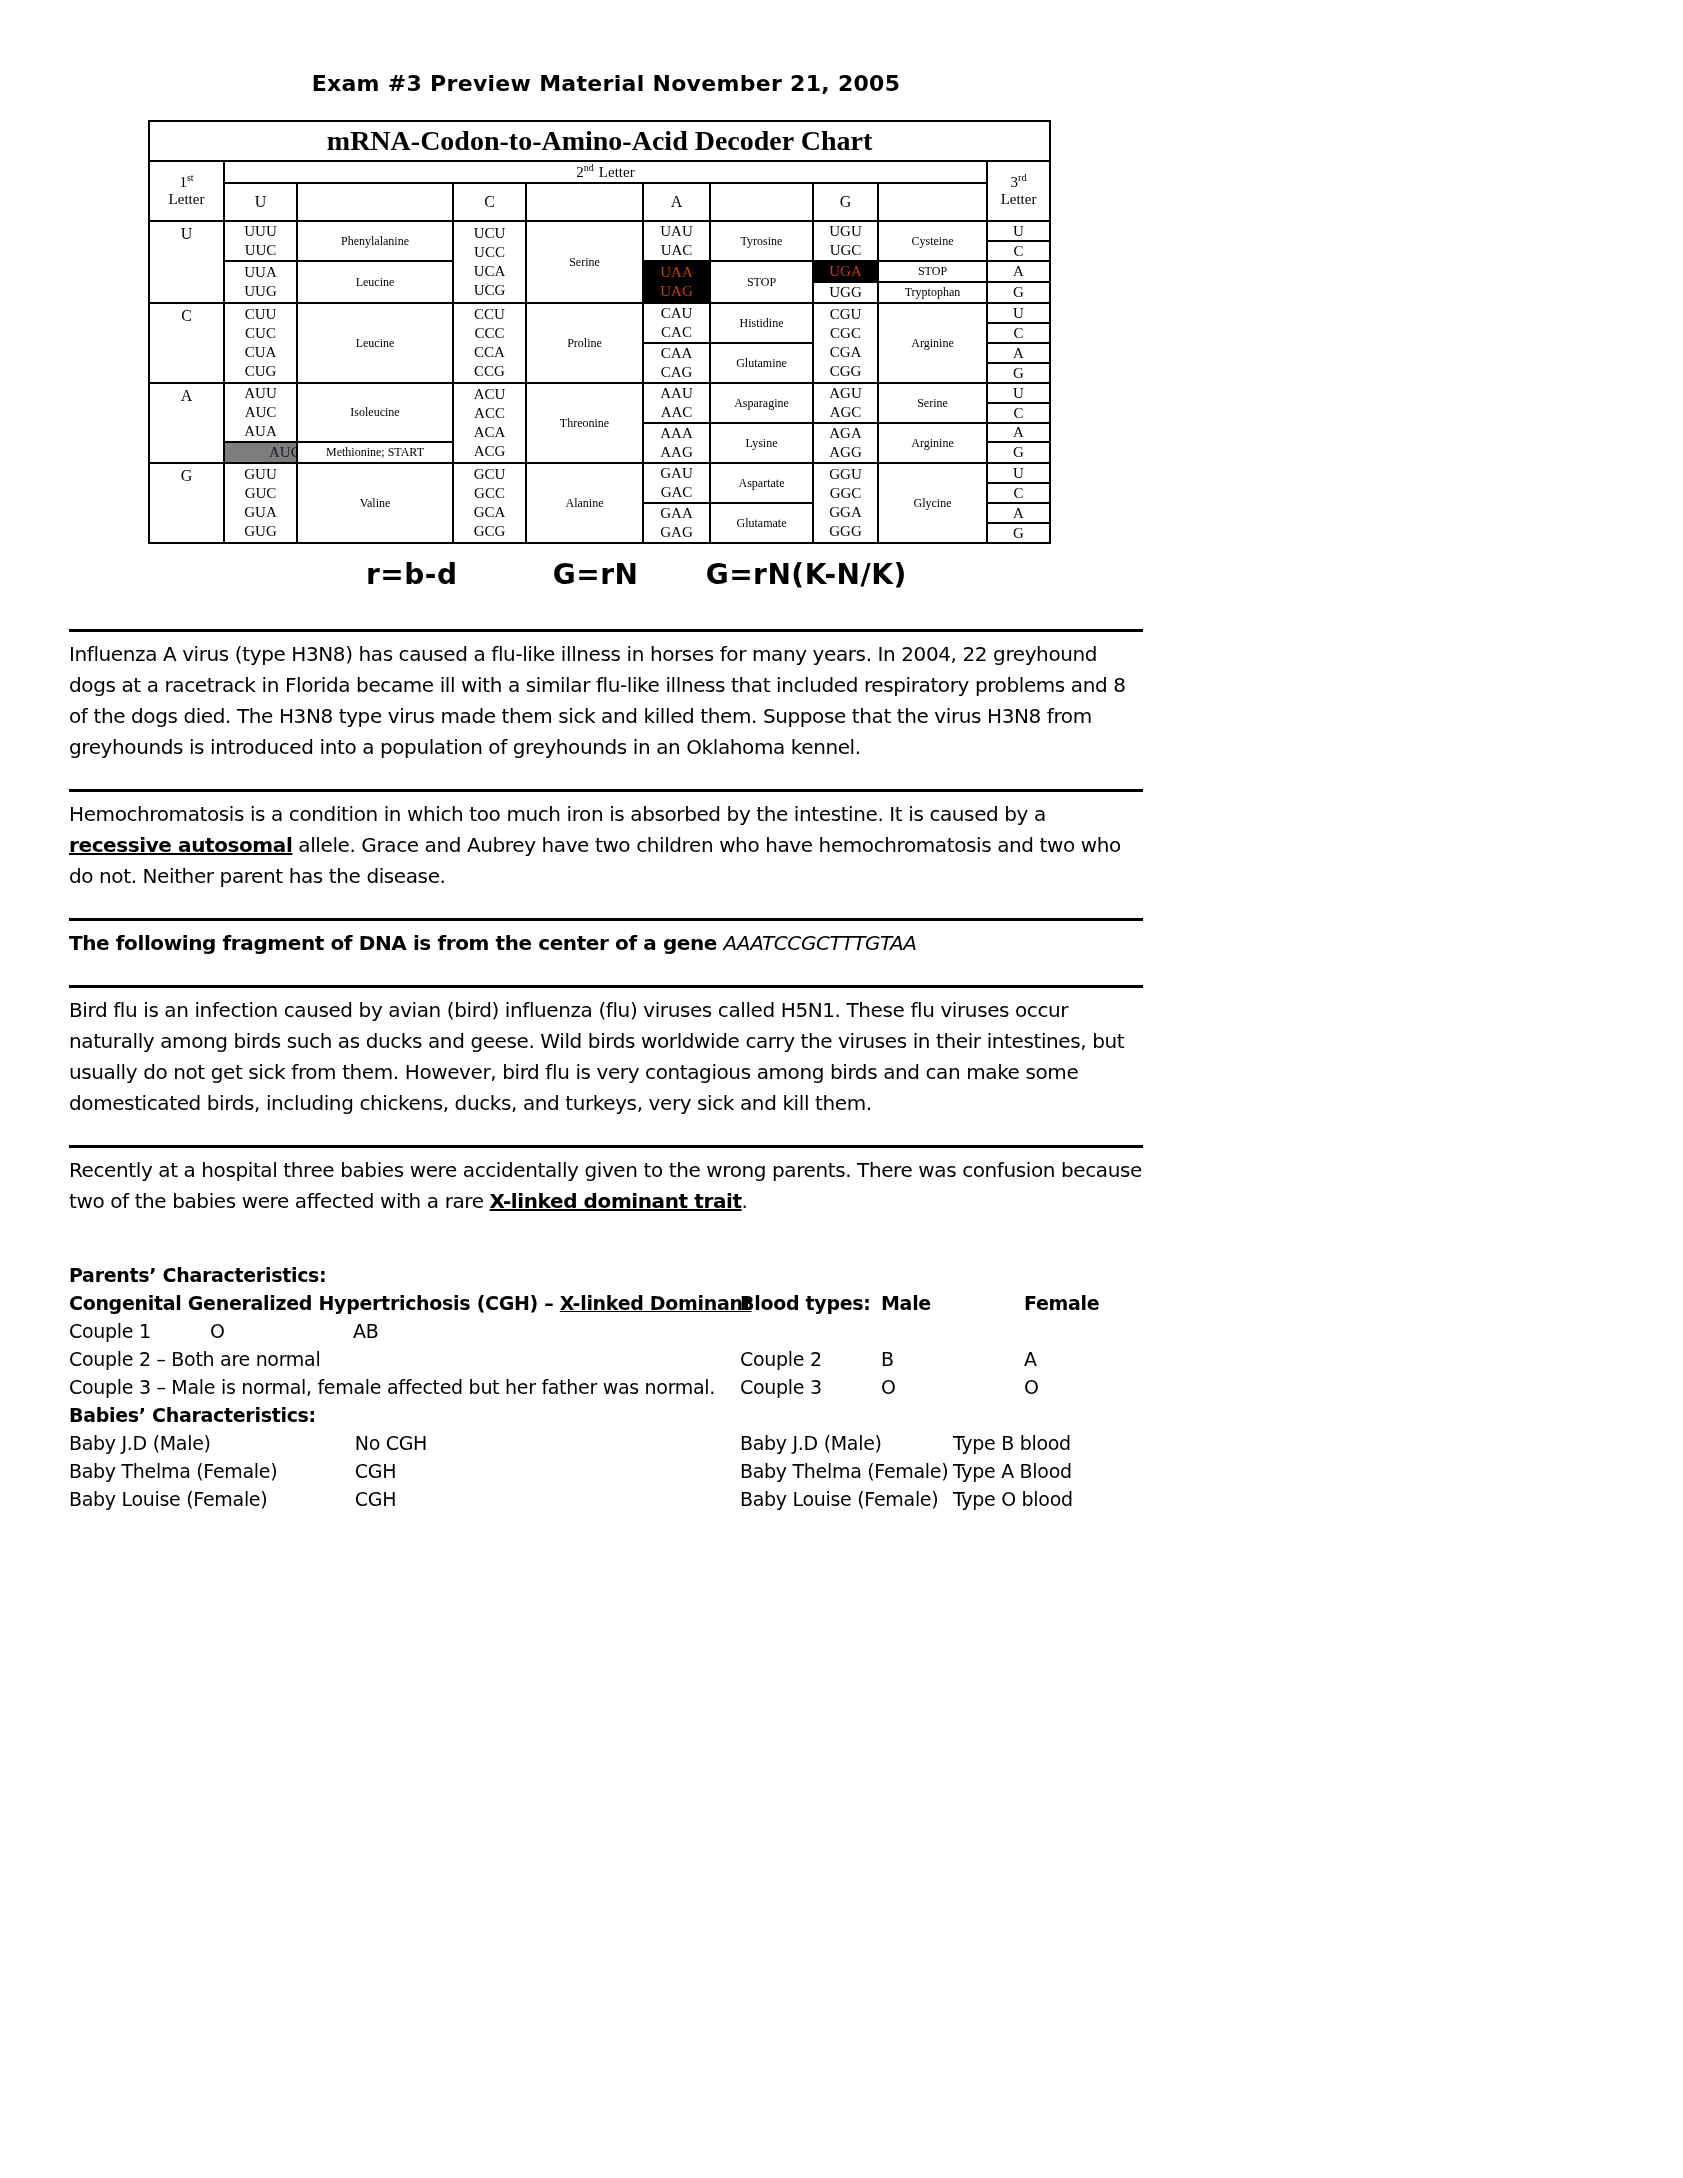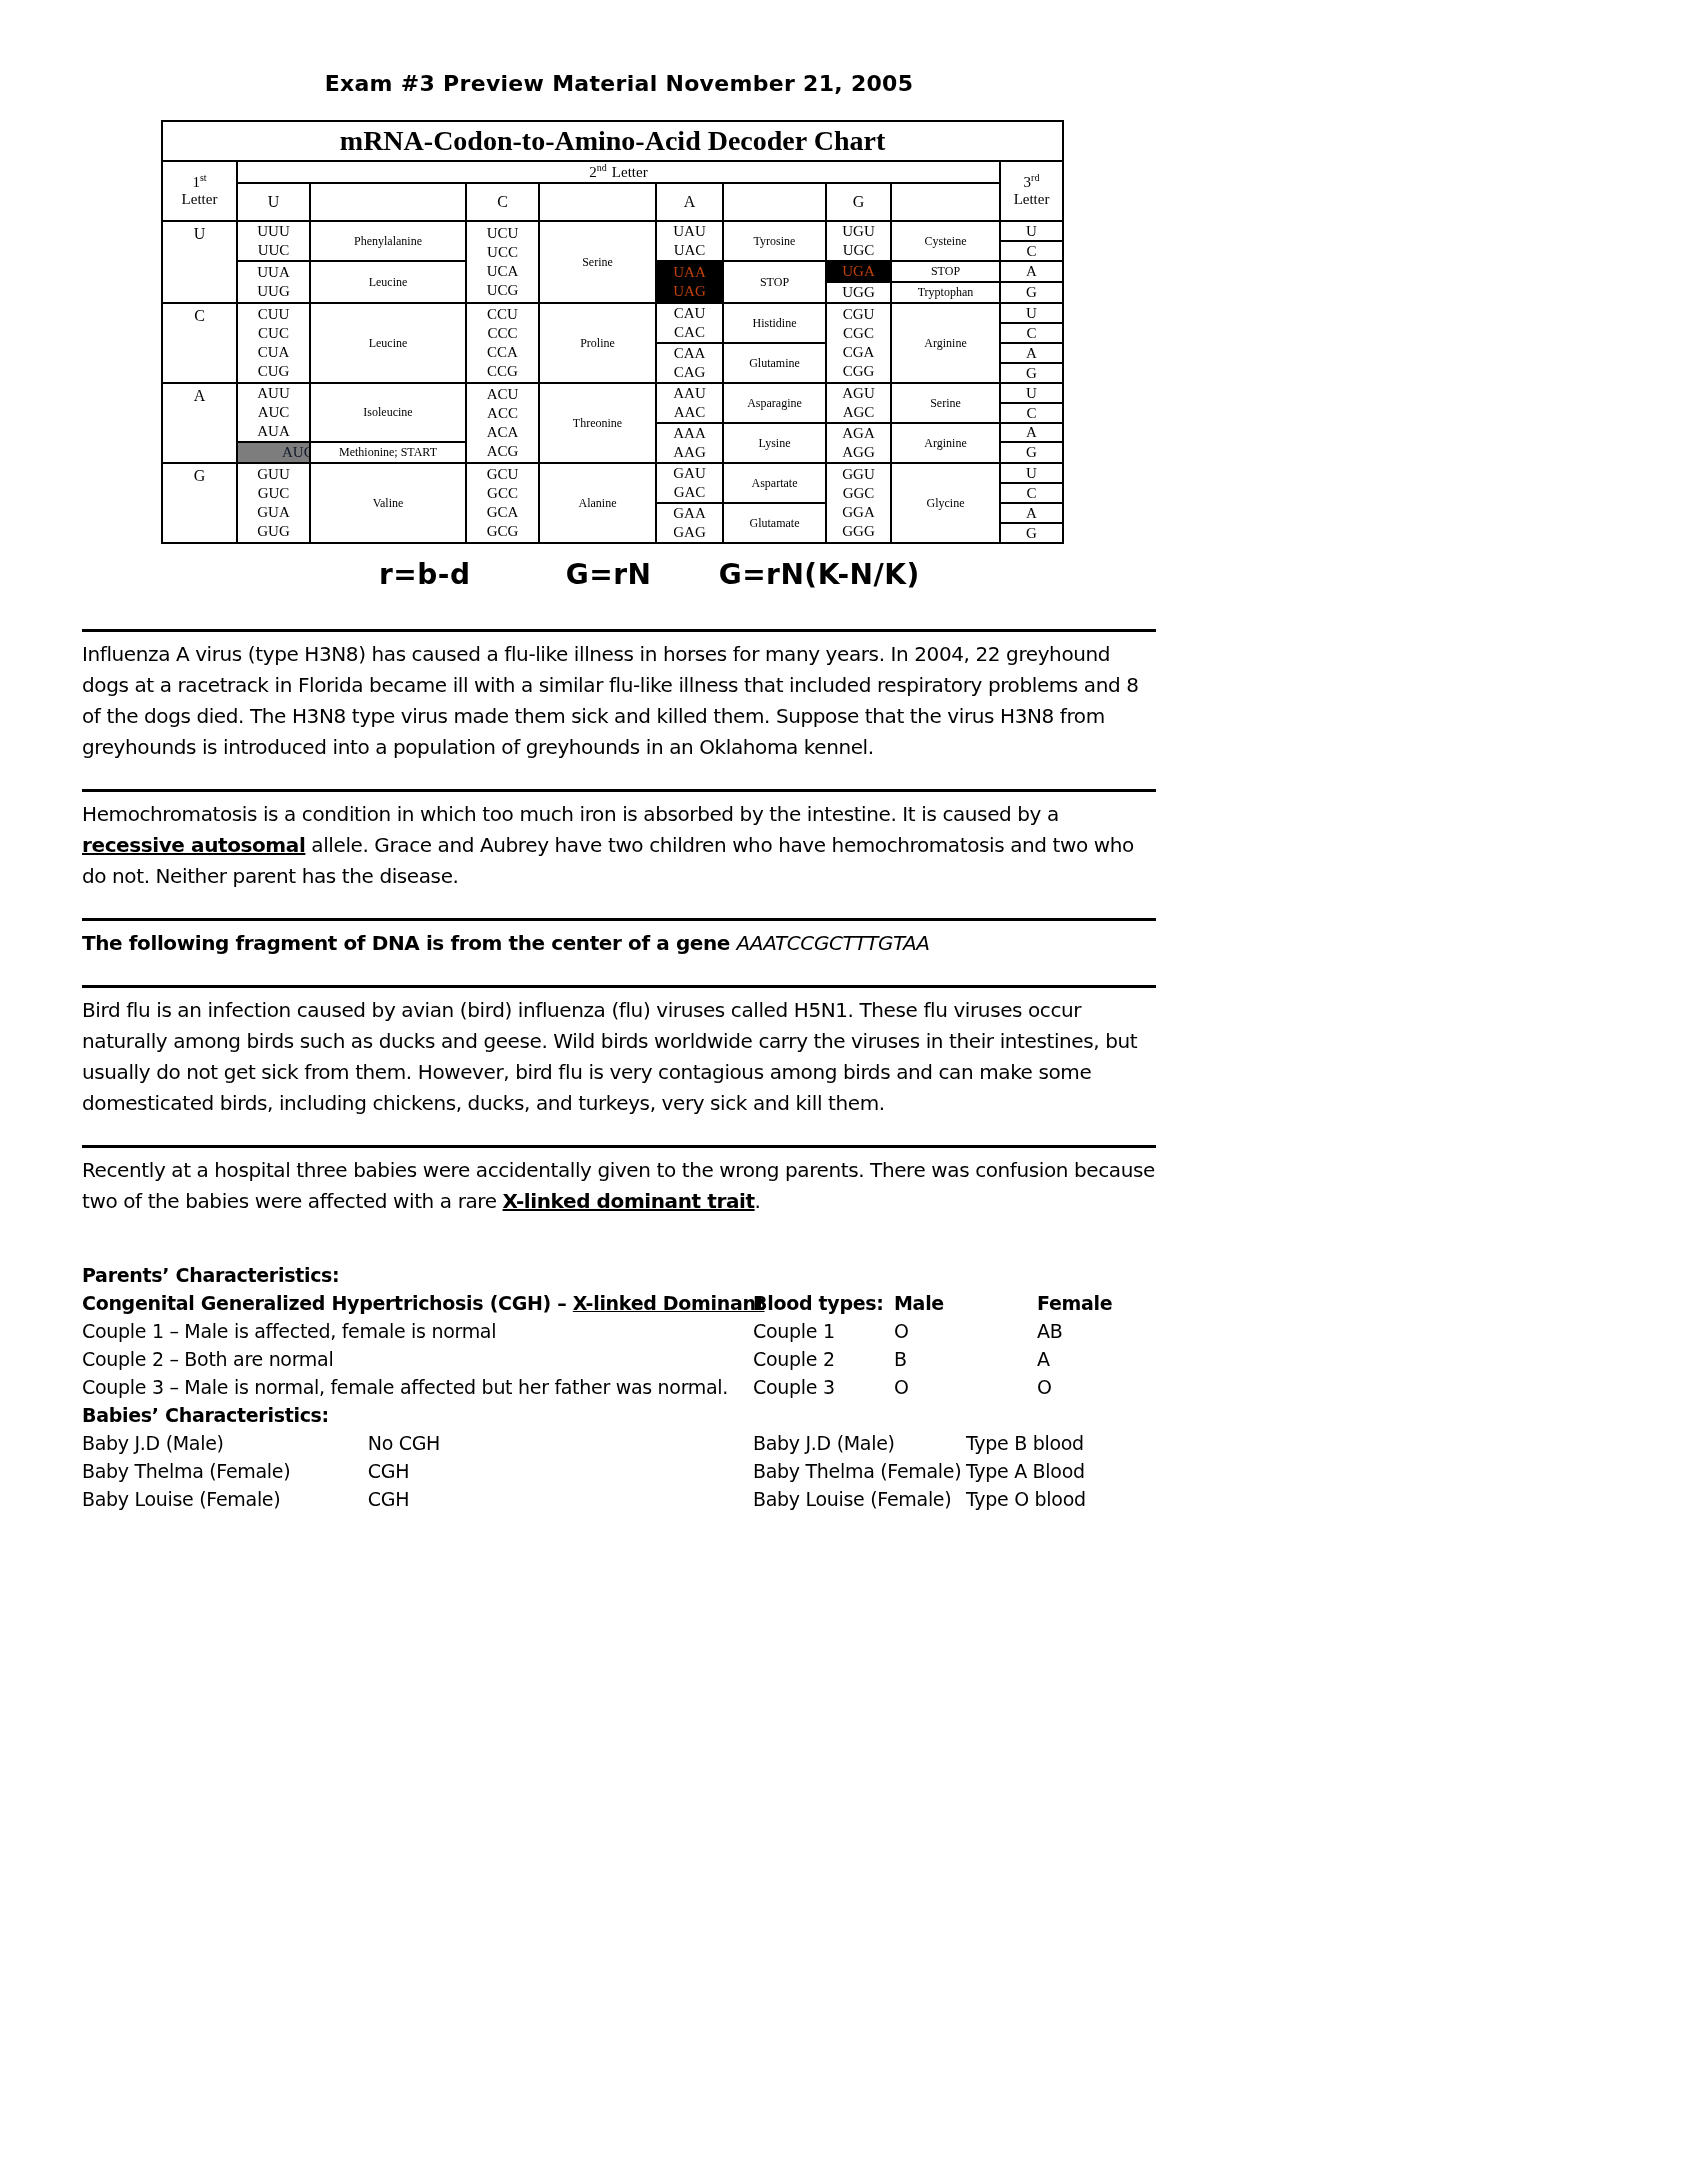--- a/index.html
+++ b/index.html
@@ -1,18 +1,18 @@
 <!DOCTYPE html>
 <html><head>
 <meta charset="utf-8">
 <style>
   html,body{margin:0;padding:0;background:#ffffff;}
   .page{width:1683px;height:2178px;position:relative;background:#ffffff;color:#000;
         font-family:"DejaVu Sans",sans-serif;overflow:hidden;}
-  .content{position:absolute;left:82px;top:0;width:1074px;}
+  .content{position:absolute;left:69px;top:0;width:1074px;}
 
   .doc-title{padding-top:71px;text-align:center;font-weight:bold;font-size:22px;letter-spacing:0.3px;}
 
   
   .codon-table{margin:24px 0 0 79px;border-collapse:collapse;width:903px;table-layout:fixed;
                font-family:"Liberation Serif",serif;border:2px solid #c4b5fd;}
   .codon-table td{border:2px solid #000;text-align:center;vertical-align:middle;padding:0;overflow:hidden;}
   .row-title td{font-size:28px;font-weight:bold;height:38px;}
   .row-sub td{font-size:15px;height:20px;}
   td.corner{font-size:15px;line-height:17px;}
@@ -334,21 +334,20 @@
           <b><span>Congenital Generalized Hypertrichosis (CGH) – </span><span class="ul">X-linked Dominant</span></b>
         </div>
         <div class="right">
           <b class="rc1">Blood types:</b>
           <b class="rc2">Male</b>
           <b>Female</b>
         </div>
       </div>
 
       <div class="char-row">
-        <div class="left">Couple 1 – Male is affected, female is normal</div>
         <div class="right">
           <span class="rc1">Couple 1</span>
           <span class="rc2">O</span>
           <span>AB</span>
         </div>
       </div>
 
       <div class="char-row">
         <div class="left">Couple 2 – Both are normal</div>
         <div class="right">

